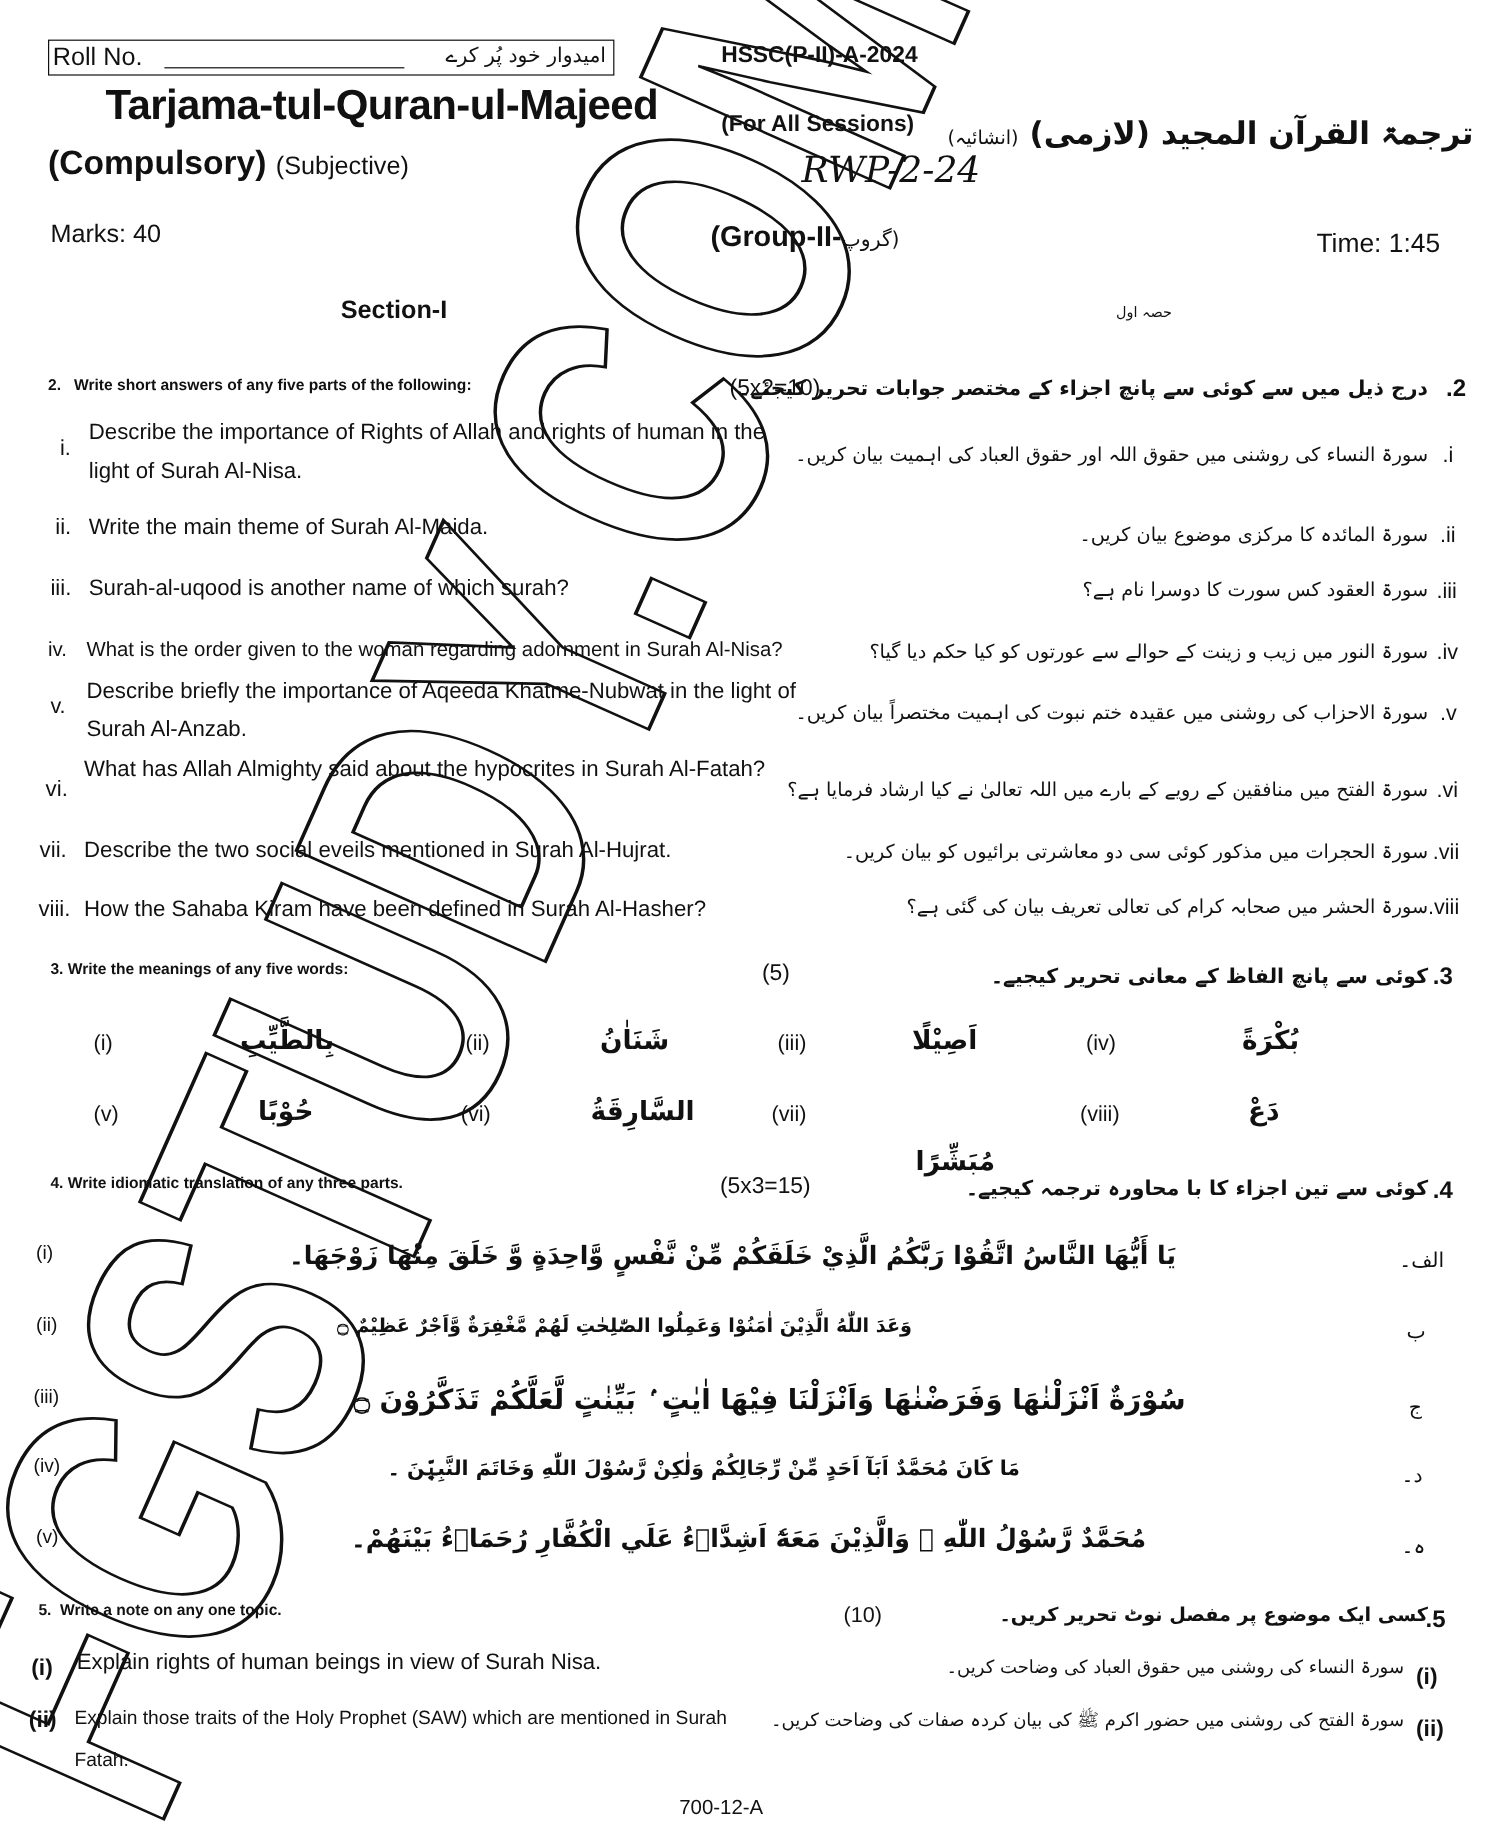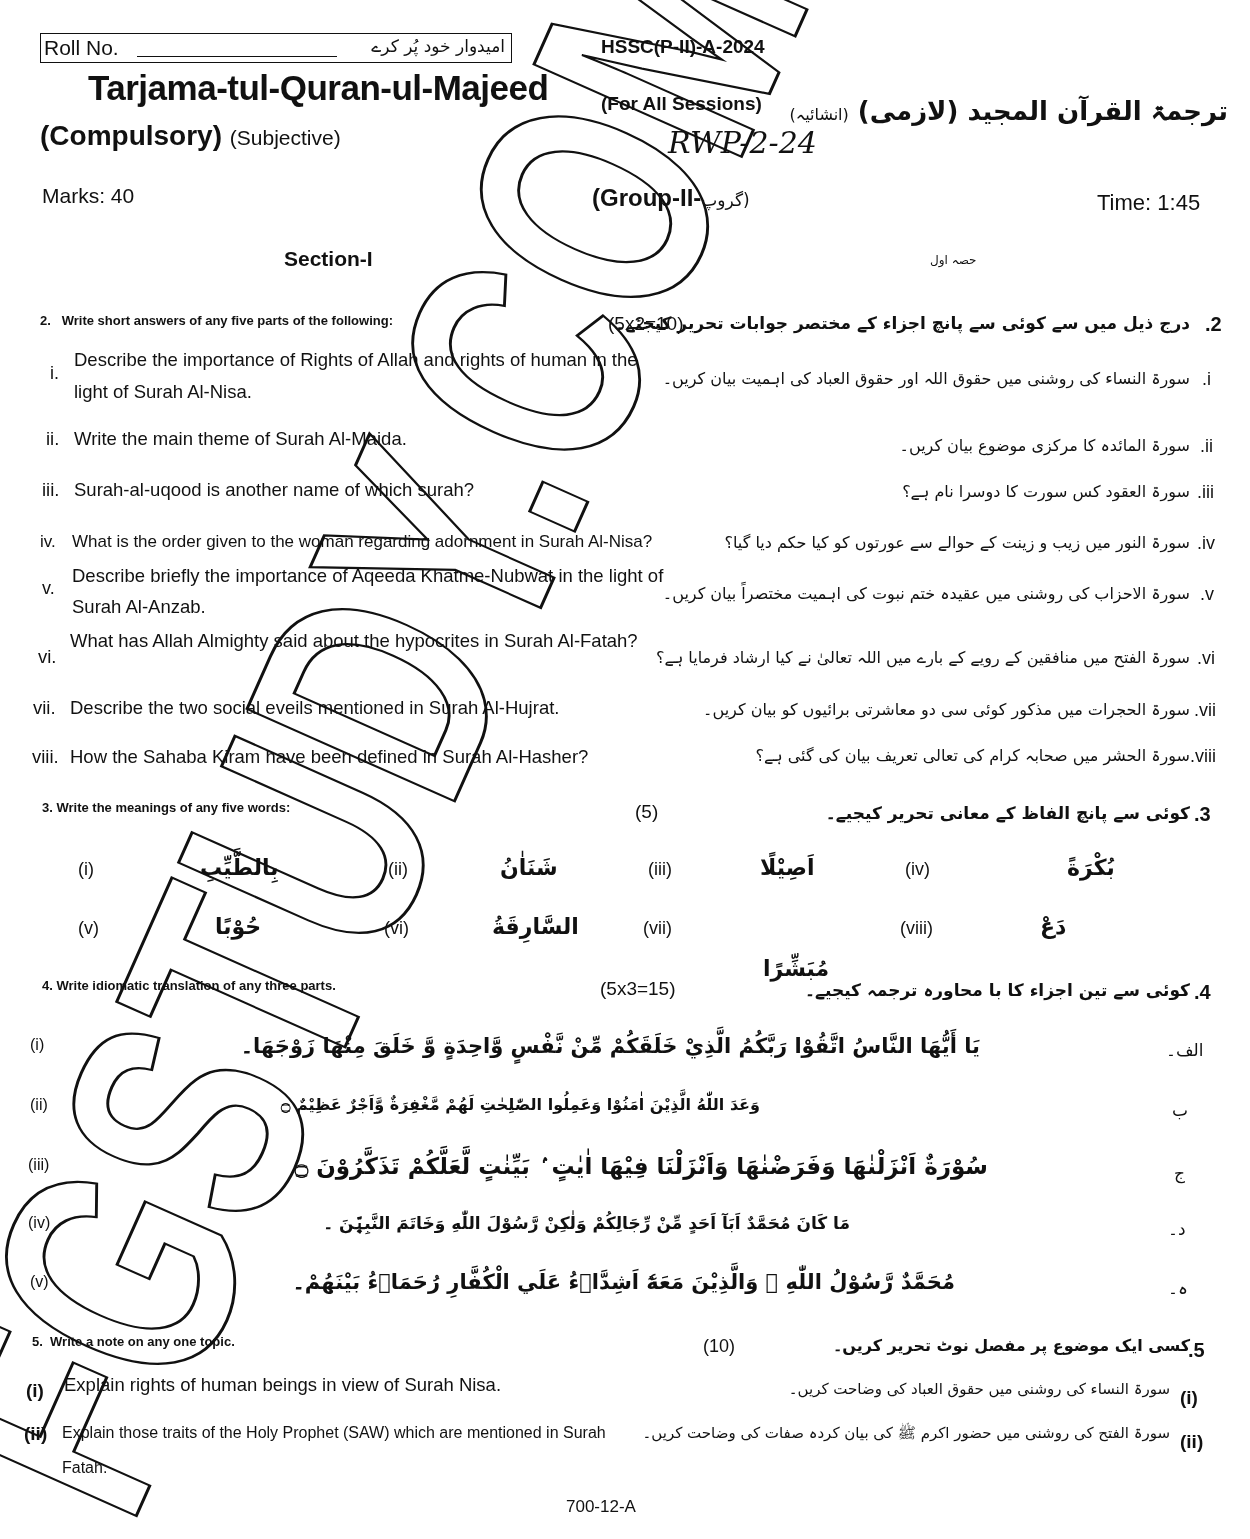--- a/index.html
+++ b/index.html
@@ -114,21 +114,21 @@
 <div class="abs ur b" style="right:60px;top:803px;font-size:17px;">کوئی سے پانچ الفاظ کے معانی تحریر کیجیے۔</div>
 <div class="abs b" style="left:1194px;top:803px;font-size:20px;">.3</div>
 
 <div class="abs num" style="left:78px;top:859px;">(i)</div>
 <div class="abs ar" style="left:200px;top:855px;font-size:22px;">بِالطَّيِّبِ</div>
 <div class="abs num" style="left:388px;top:859px;">(ii)</div>
 <div class="abs ar" style="left:500px;top:855px;font-size:22px;">شَنَاٰنُ</div>
 <div class="abs num" style="left:648px;top:859px;">(iii)</div>
 <div class="abs ar" style="left:760px;top:855px;font-size:22px;">اَصِيْلًا</div>
 <div class="abs num" style="left:905px;top:859px;">(iv)</div>
-<div class="abs ar" style="left:1035px;top:855px;font-size:22px;margin-left:32px;">بُكْرَةً</div>
+<div class="abs ar" style="left:1035px;top:855px;font-size:22px;">بُكْرَةً</div>
 
 <div class="abs num" style="left:78px;top:918px;">(v)</div>
 <div class="abs ar" style="left:215px;top:914px;font-size:22px;">حُوْبًا</div>
 <div class="abs num" style="left:384px;top:918px;">(vi)</div>
 <div class="abs ar" style="left:492px;top:914px;font-size:22px;">السَّارِقَةُ</div>
 <div class="abs num" style="left:643px;top:918px;">(vii)</div>
 <div class="abs ar" style="left:763px;top:914px;font-size:22px;margin-top:42px;">مُبَشِّرًا</div>
 <div class="abs num" style="left:900px;top:918px;">(viii)</div>
 <div class="abs ar" style="left:1040px;top:914px;font-size:22px;">دَعْ</div>
 

